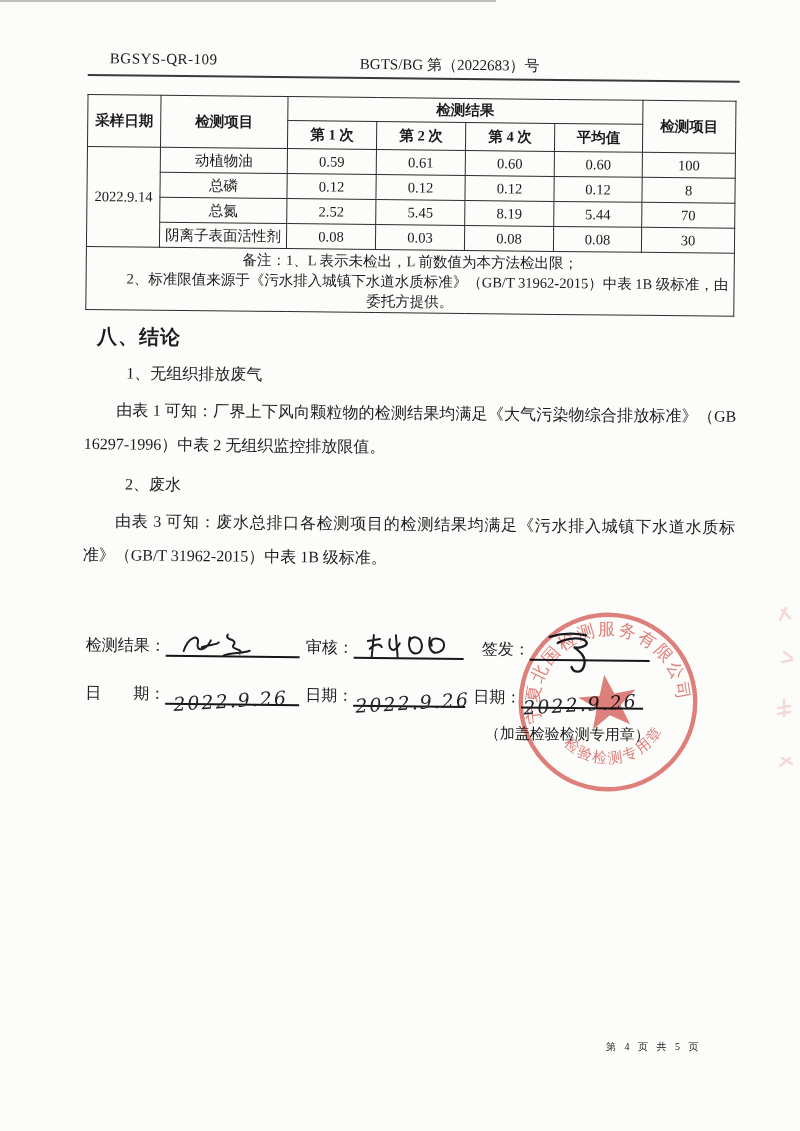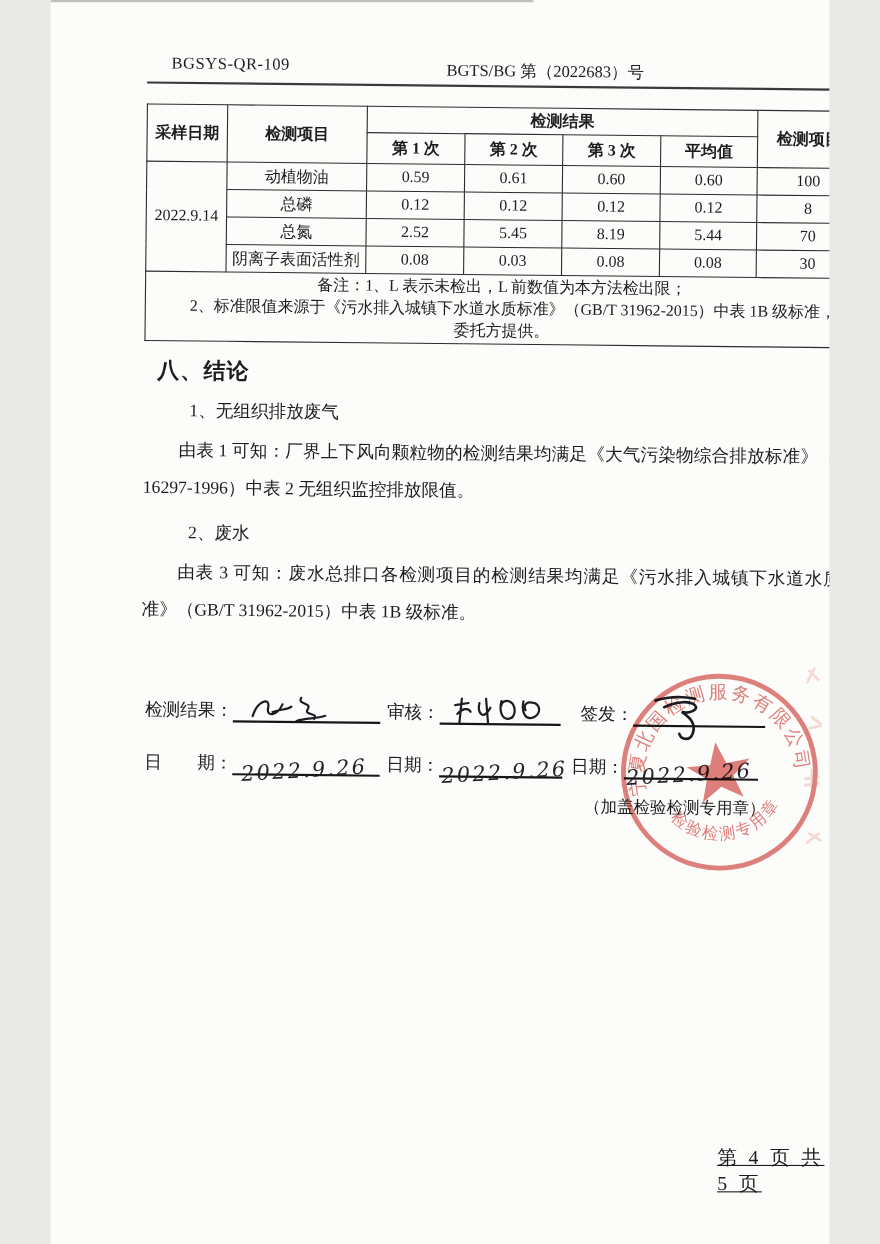--- a/index.html
+++ b/index.html
@@ -1,18 +1,18 @@
 <!DOCTYPE html>
 <html><head>
 <meta charset="utf-8">
 <style>
   * { margin:0; padding:0; box-sizing:border-box; }
   html,body { background:#e9e9e7; }
   .page {
-    position:relative; width:708px; height:1131px; margin:0 auto;
+    position:relative; width:800px; height:1131px; margin:0 auto;
     background:#fcfcfa; overflow:hidden;
     font-family:"Liberation Serif","DejaVu Serif",serif;
     color:#1c1c1c;
   }
   .page::before{ content:""; position:absolute; left:0; top:0; width:62%; height:2px;
     background:rgba(120,120,120,.45); }
   .content{
     position:absolute; left:88px; top:50px; width:652px;
     transform:rotate(0.6deg); transform-origin:0 0;
   }
@@ -47,21 +47,21 @@
   .hand{ position:absolute; left:8px; bottom:-8px; white-space:nowrap;
     font-family:"DejaVu Serif",serif; font-style:italic; font-size:19px;
     letter-spacing:2px; color:#23232b; transform:rotate(-4deg); }
   .scrib{ position:absolute; left:6px; bottom:-8px; }
   .stampnote{ position:absolute; left:404px; top:92px; font-size:15px; }
   
   .stamp{ position:absolute; left:510px; top:604px; width:196px; height:196px;
     opacity:.8; mix-blend-mode:multiply; transform:rotate(-8deg); }
   .edge-residue{ position:absolute; right:2px; top:598px; opacity:.3; }
   
-  .footer{ position:absolute; left:606px; top:1040px; font-size:18px; letter-spacing:3px;text-decoration:underline; }
+  .footer{ position:absolute; left:606px; top:1040px; font-size:10px; letter-spacing:3px; }
 </style>
 </head>
 <body>
 
 <div class="page">
   <div class="content">
 
     <div class="hdr">
       <span class="code">BGSYS-QR-109</span>
       <span class="repno">BGTS/BG 第（2022683）号</span>
@@ -80,21 +80,21 @@
       <tbody>
           <tr class="grouphead">
         <th rowspan="2">采样日期</th>
         <th rowspan="2">检测项目</th>
         <th colspan="4">检测结果</th>
         <th rowspan="2">检测项目</th>
       </tr>
       <tr class="subhead">
         <th>第 1 次</th>
         <th>第 2 次</th>
-        <th>第 3 次</th>
+        <th>第 4 次</th>
         <th>平均值</th>
       </tr>
       <tr>
         <td rowspan="4">2022.9.14</td>
         <td>动植物油</td>
         <td>0.59</td>
         <td>0.61</td>
         <td>0.60</td>
         <td>0.60</td>
         <td>100</td>

